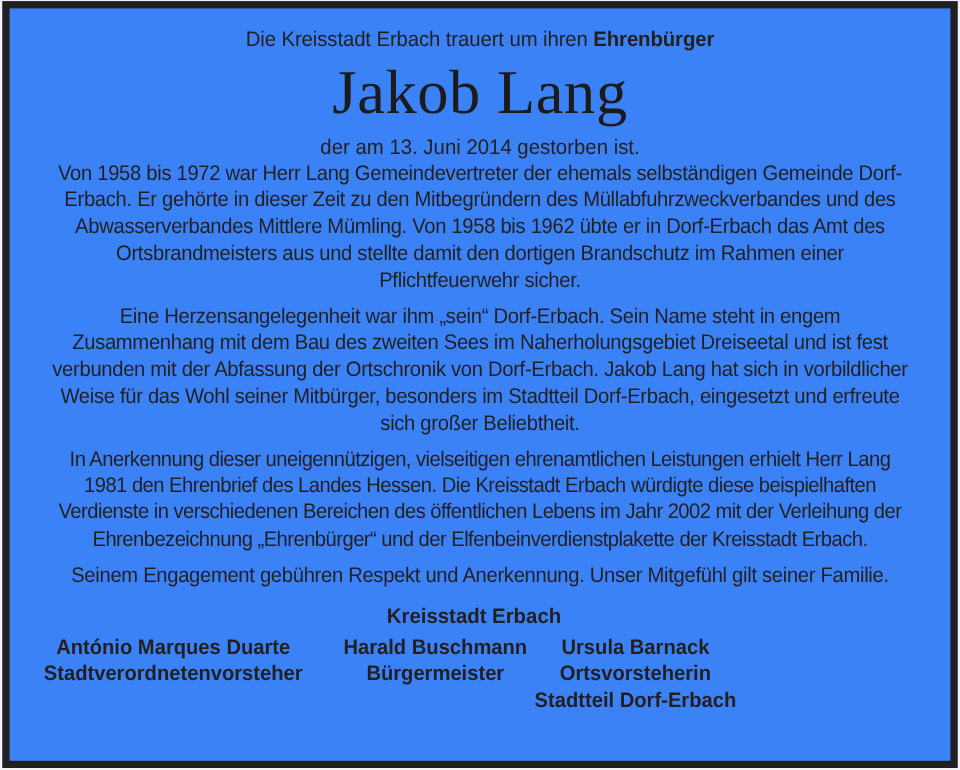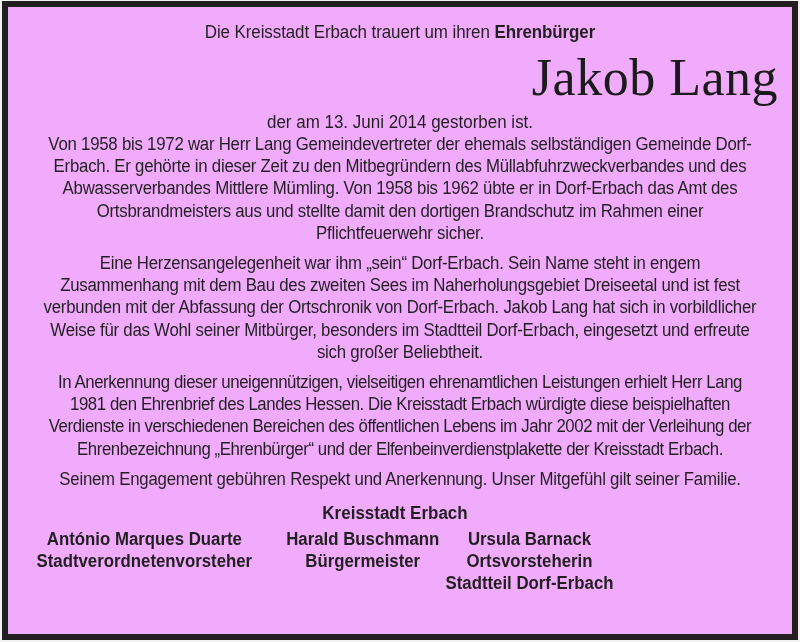--- a/index.html
+++ b/index.html
@@ -23,39 +23,39 @@
     height: 642px;
     padding: 1px 2px 2px 2px;
     background: #f2f2f2;
   }
 
   .notice-frame {
     box-sizing: border-box;
     width: 100%;
     height: 100%;
     border: 6px solid #231f20;
-    background: #f0abfc;
+    background: #3b82f6;
     padding: 10px 14px 6px 14px;
     display: flex;
     flex-direction: column;
   }
 
   
   .lede {
     text-align: center;
     font-size: 17.5px;
     line-height: 22px;
     letter-spacing: -0.1px;
     margin-top: 4px;
     transform: scaleX(0.97);
   }
   .lede b { font-weight: 700; }
 
   .deceased-name {
-    text-align: right;
+    text-align: center;
     font-family: "Liberation Serif", "DejaVu Serif", serif;
     font-size: 52px;
     line-height: 62px;
     font-weight: 400;
     letter-spacing: 0.5px;
     margin-top: 4px;
     color: #1b1b1b;
   }
 
   .death-line {

